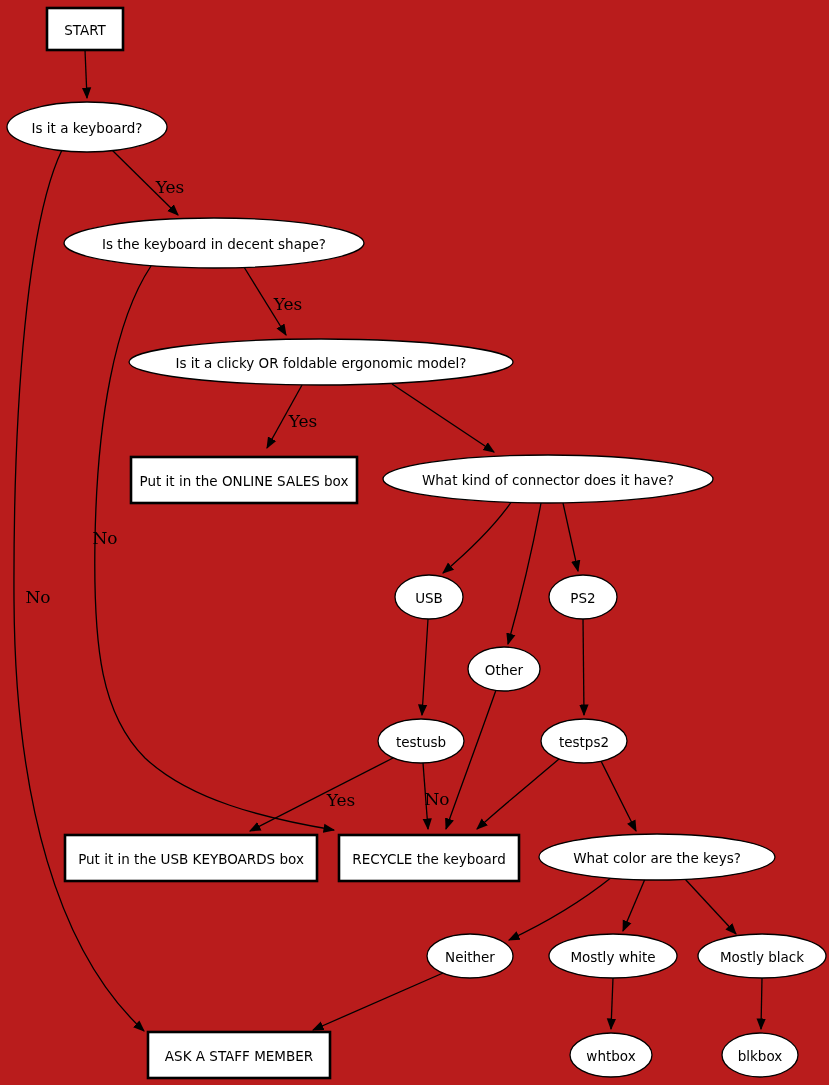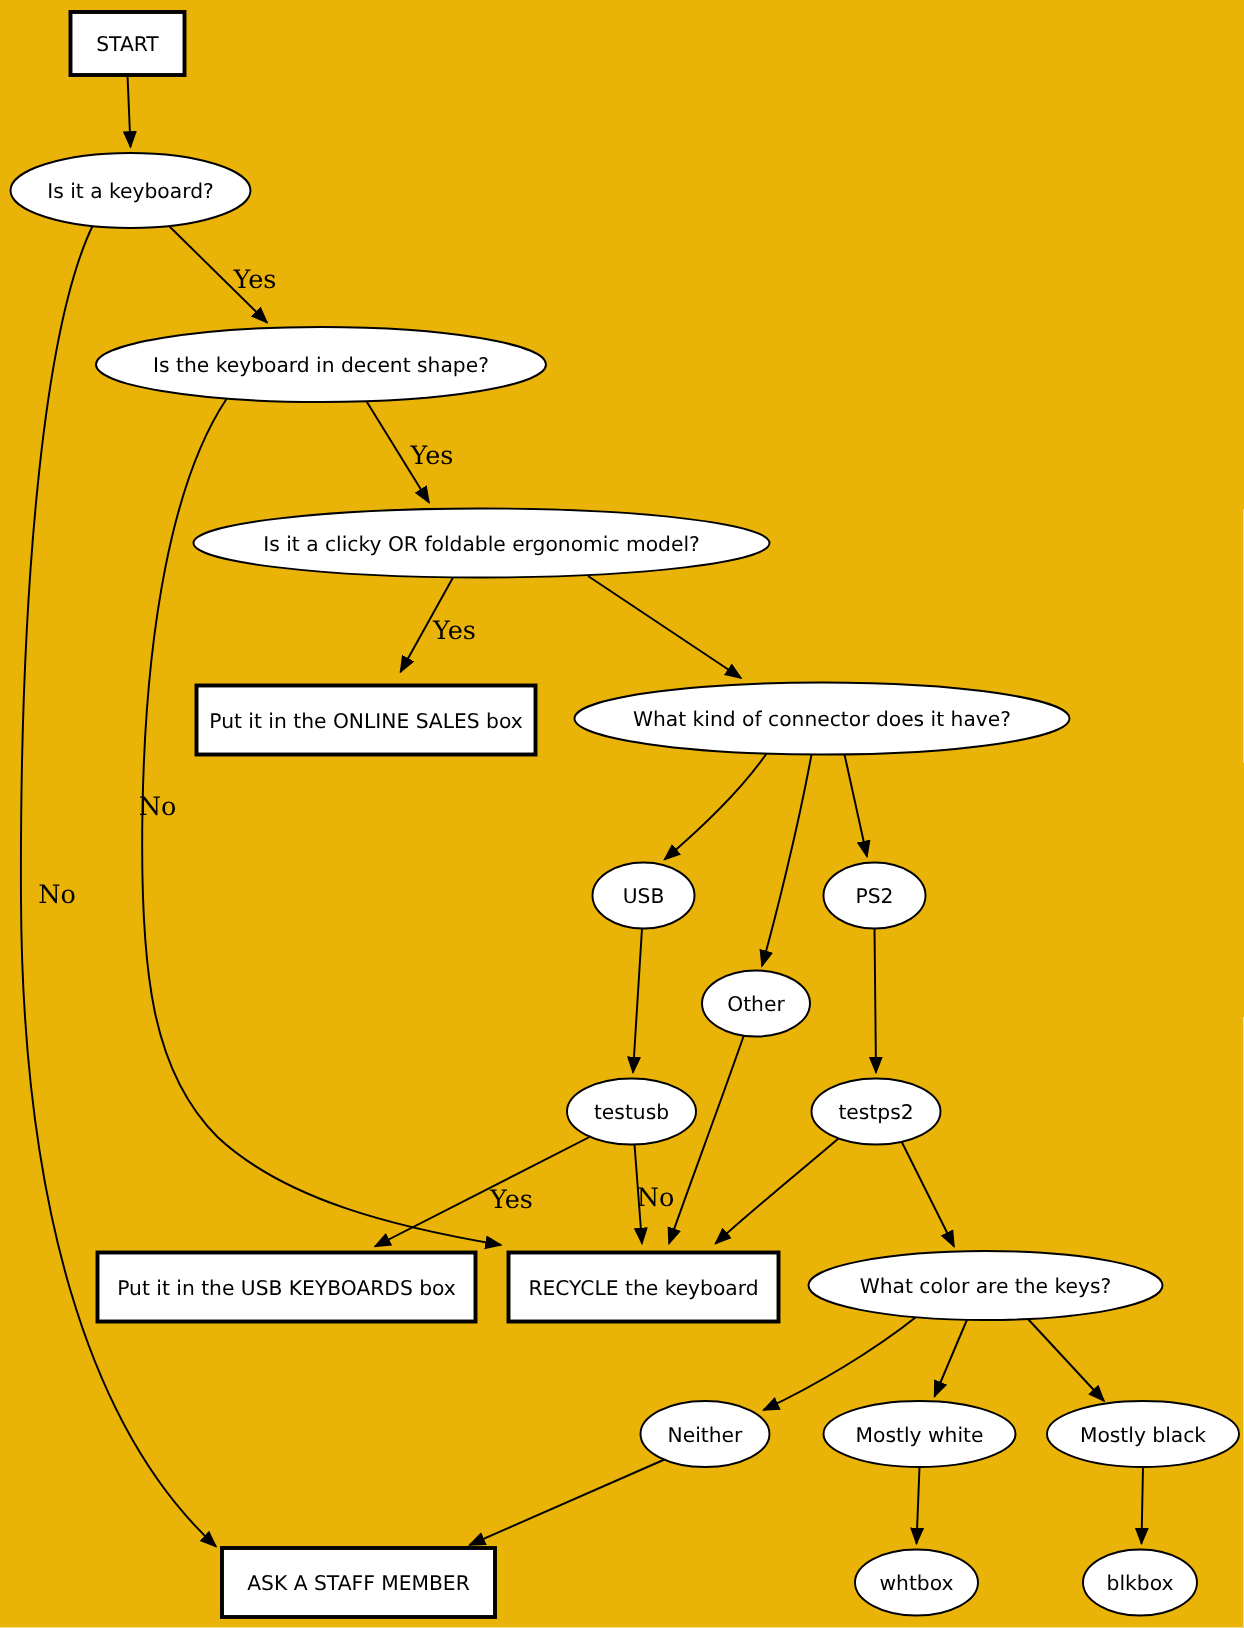--- a/index.html
+++ b/index.html
@@ -4,21 +4,21 @@
 <style>
   html, body {
     margin: 0;
     padding: 0;
     background: #ffffff;
   }
   #stage {
     position: relative;
     width: 829px;
     height: 1085px;
-    background: #eab308;
+    background: #b91c1c;
     overflow: hidden;
   }
   svg { display: block; }
   .edge {
     fill: none;
     stroke: #000000;
     stroke-width: 1.3;
   }
   .node-ellipse {
     fill: #ffffff;

